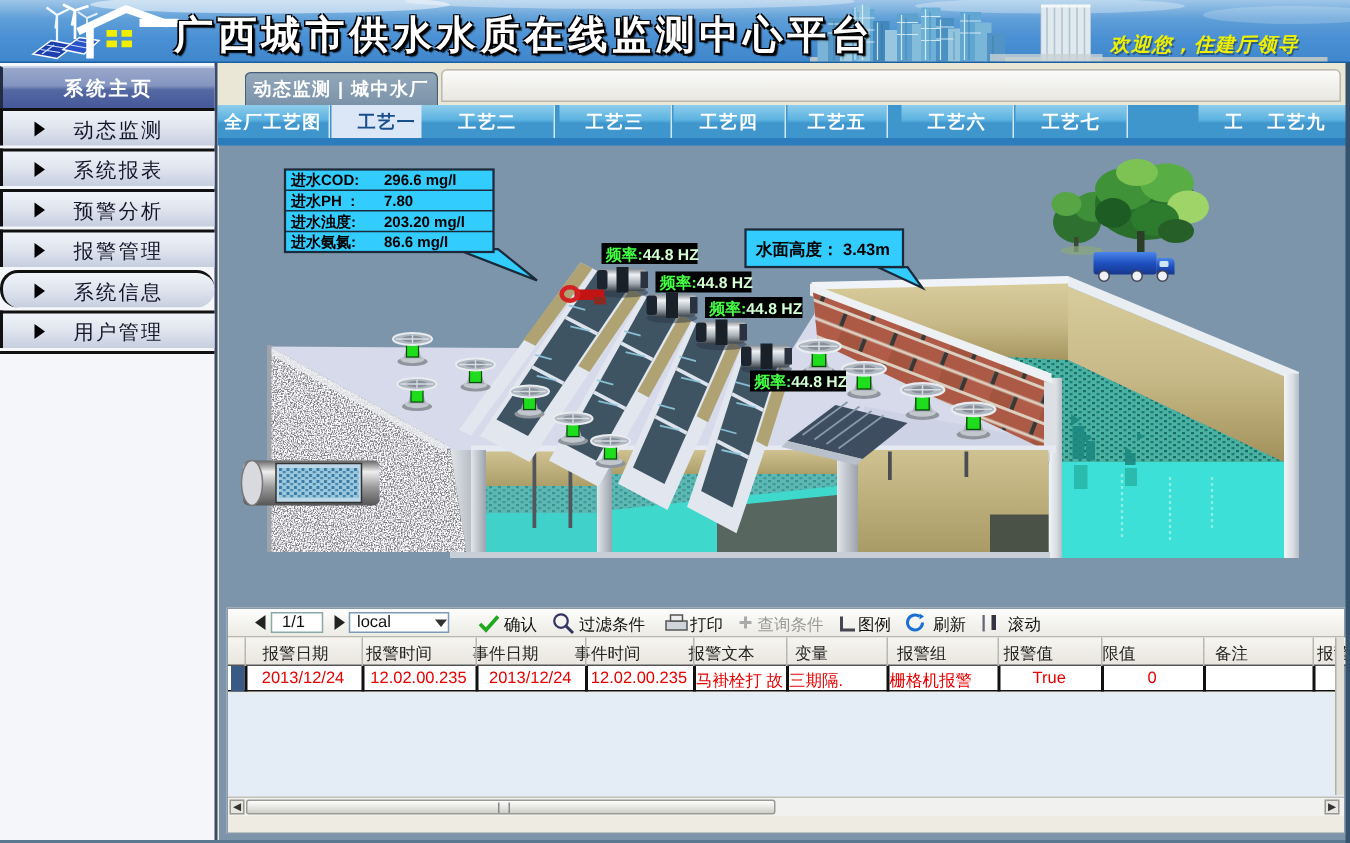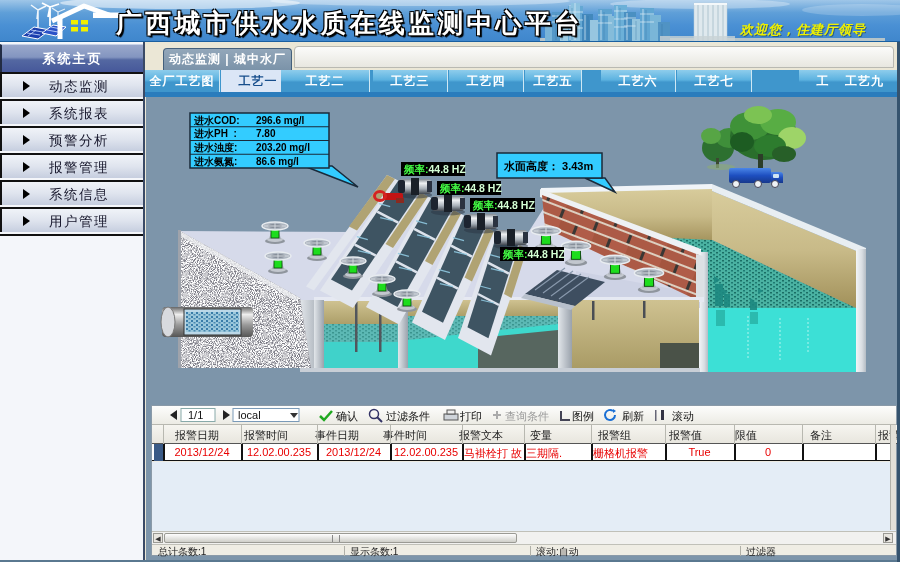--- a/index.html
+++ b/index.html
@@ -434,35 +434,35 @@
 <div id="topstrip" class="abs"></div>
 <div id="toppanel" class="abs"></div>
 <div id="bread" class="abs">动态监测 | 城中水厂</div>
 
 <div id="tabs" class="abs">
   <div class="tab" style="left:0px;width:75px;">全厂工艺图</div>
   <div class="tab sel" style="left:76px;width:75px;">工艺一</div>
   <div class="tab" style="left:136px;width:89px;">工艺二</div>
   <div class="tab" style="left:228px;width:75px;">工艺三</div>
   <div class="tab" style="left:304px;width:75px;">工艺四</div>
-  <div class="tab" style="left:380px;width:57px;">工艺五</div>
+  <div class="tab" style="left:380px;width:67px;">工艺五</div>
   <div class="tab" style="left:456px;width:75px;">工艺六</div>
   <div class="tab" style="left:532px;width:75px;">工艺七</div>
   <div class="tab" style="left:608px;width:75px;margin-left:46px;">工艺八</div>
   <div class="tab" style="left:684px;width:71px;border-right:none;">工艺九</div>
 </div>
 <div id="tabband" class="abs"></div>
 
 <div id="sidebar" class="abs">
   <div id="sbtitle" class="abs">系统主页</div>
   <div class="mitem" style="top:30px;"><span class="arr"></span>动态监测</div>
   <div class="mitem" style="top:57px;"><span class="arr"></span>系统报表</div>
   <div class="mitem" style="top:84px;"><span class="arr"></span>预警分析</div>
   <div class="mitem" style="top:111px;"><span class="arr"></span>报警管理</div>
-  <div class="mitem" style="top:138px;"><span class="arr"></span>系统信息</div>
+  <div class="mitem" style="top:138px;border-radius:12px;"><span class="arr"></span>系统信息</div>
   <div class="mitem" style="top:165px;"><span class="arr"></span>用户管理</div>
   <div id="mend"></div>
 </div>
 
 <div id="panel" class="abs">
   <div id="toolbar" class="abs">
     <svg width="744" height="19" style="position:absolute;left:0;top:0">
       <path d="M18 9 l7 -5 v10 z" fill="#222"></path>
       <rect x="29" y="2.5" width="34" height="13" fill="#fff" stroke="#8aa" stroke-width="1"></rect>
       <path d="M71 4 l7 5 l-7 5 z" fill="#222"></path>
@@ -538,24 +538,15 @@
     <span class="dline" style="left:723px;"></span>
   </div>
   <div id="tbody" class="abs"></div>
   <div class="abs" style="left:738px;top:19px;width:6px;height:105px;background:#e2e0d8;border-left:1px solid #b0b0a8;"></div>
   <div id="hscroll" class="abs">
   <div style="position:absolute;left:1px;top:1.5px;width:10px;height:10px;background:#e8e6e0;border:1px solid #9a9a94;font-size:7px;line-height:9px;text-align:center;color:#333;">◀</div>
   <div id="hthumb" class="abs"></div>
   <div style="position:absolute;right:3px;top:1.5px;width:10px;height:10px;background:#e8e6e0;border:1px solid #9a9a94;font-size:7px;line-height:9px;text-align:center;color:#333;">▶</div>
   <div style="position:absolute;left:180px;top:3px;width:8px;height:7px;border-left:1px solid #888;border-right:1px solid #888;"></div>
 </div>
-  <div id="status" class="abs">
-    <span class="stxt" style="left:6px;">总计条数:1</span>
-    <span class="sdiv" style="left:192px;"></span>
-    <span class="stxt" style="left:198px;">显示条数:1</span>
-    <span class="sdiv" style="left:378px;"></span>
-    <span class="stxt" style="left:384px;">滚动:自动</span>
-    <span class="sdiv" style="left:588px;"></span>
-    <span class="stxt" style="left:594px;">过滤器</span>
-  </div>
 </div>
 <div id="botline" class="abs"></div>
 <div class="abs" style="left:897px;top:42px;width:3px;height:520px;background:#35536e;"></div>
 
 </body></html>

